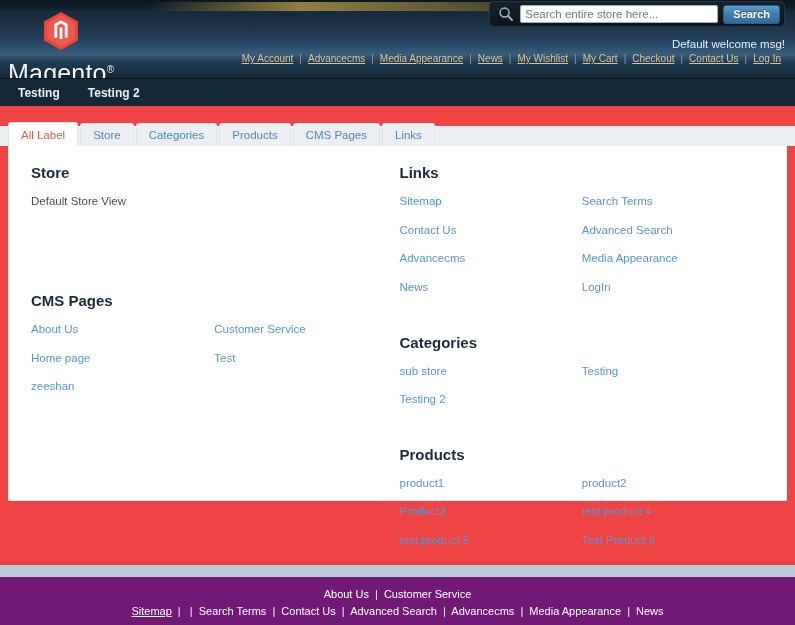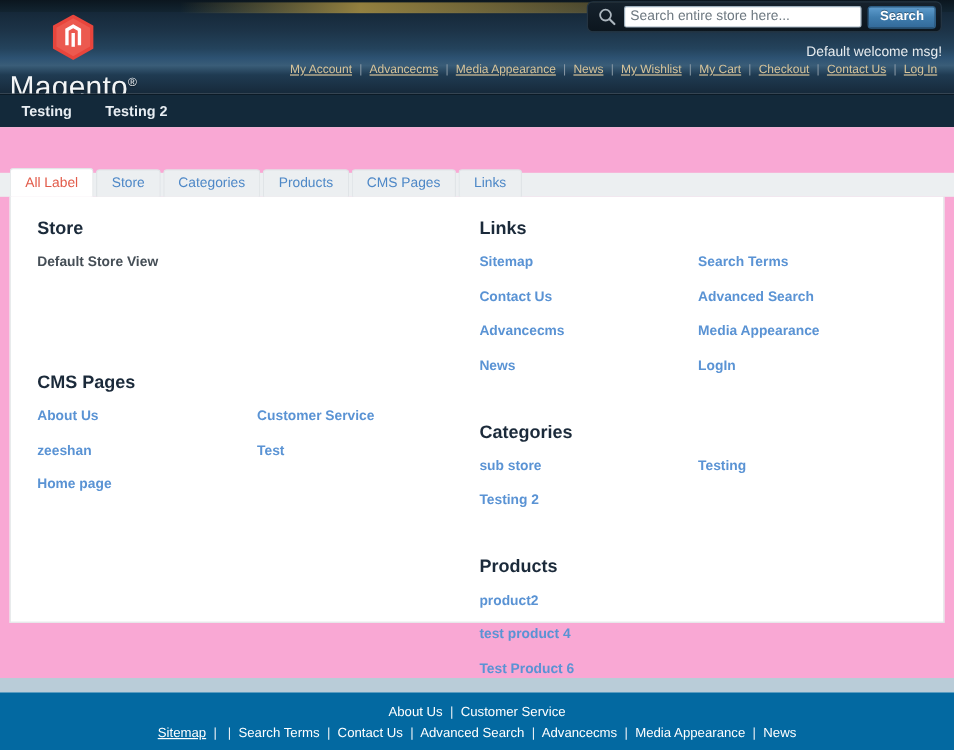--- a/index.html
+++ b/index.html
@@ -82,22 +82,22 @@
     border-top: 1px solid #0a1722;
     display: flex; align-items: center; padding-left: 4px;
   }
   .nav a {
     color: #e8eef3; font-size: 12px; font-weight: bold;
     text-decoration: none; padding: 0 14px;
   }
 
   
   .body-area {
-    height: 459px; background: #f9a8d4;
-    padding-top: 38px;
+    height: 459px; background: #ef4444;
+    padding-top: 20px;
   }
   .strip { height: 20px; background: #eceff1; }
   .content-box {
     margin: 0 8px; background: #ffffff;
     border: 1px solid #e3e6e8; border-top: none;
     height: 355px; position: relative;
   }
   .tabs {
     position: absolute; left: -1px; top: -24px;
     display: flex; align-items: flex-end; height: 24px;
@@ -120,31 +120,31 @@
 
   .sec-title {
     font-size: 15px; font-weight: bold; color: #1b2a3a;
     margin: 0 0 14px 0;
   }
   .sec-title.spaced { margin-top: 24px; }
   .sub-cols { display: flex; }
   .sub-col { width: 50%; }
   .entry {
     font-size: 11.5px; color: #5a93d4; margin-bottom: 16px;
-    text-decoration: none; display: block; line-height: 1.1; font-weight: bold;
+    text-decoration: none; display: block; line-height: 1.1;
   }
   .entry.plain { color: #454e56; }
   .block-store { min-height: 104px; }
   .block-cms { min-height: 82px; }
   .block-cat  { min-height: 62px; }
 
   
   .footer-top { height: 12px; background: #b9ccd8; }
   .footer {
-    height: 48px; background: #0369a1;
+    height: 48px; background: #701a75;
     text-align: center; padding-top: 9px; position: relative;
   }
   .footer-row { font-size: 11px; color: #ffffff; line-height: 17px; }
   .footer-row a { color: #ffffff; text-decoration: none; }
   .footer-row a.hover-link { text-decoration: underline; }
   .footer-row .sep { padding: 0 3px; color: #e6eef3; }
 </style>
 </head>
 <body>
 
@@ -226,22 +226,22 @@
               </div>
               <div class="sub-col"></div>
             </div>
           </div>
 
           <div class="block-cms">
             <div class="sec-title spaced">CMS Pages</div>
             <div class="sub-cols">
               <div class="sub-col">
                 <a class="entry">About Us</a>
+                <a class="entry">Home page</a>
                 <a class="entry">zeeshan</a>
-                <a class="entry">Home page</a>
               </div>
               <div class="sub-col">
                 <a class="entry">Customer Service</a>
                 <a class="entry">Test</a>
               </div>
             </div>
           </div>
 
         </div>
 
@@ -275,20 +275,25 @@
               <div class="sub-col">
                 <a class="entry">Testing</a>
               </div>
             </div>
           </div>
 
           <div>
             <div class="sec-title spaced">Products</div>
             <div class="sub-cols">
               <div class="sub-col">
+                <a class="entry">product1</a>
+                <a class="entry">Product3</a>
+                <a class="entry">test product 5</a>
+              </div>
+              <div class="sub-col">
                 <a class="entry">product2</a>
                 <a class="entry">test product 4</a>
                 <a class="entry">Test Product 6</a>
               </div>
             </div>
           </div>
 
         </div>
       </div>
     </div>

